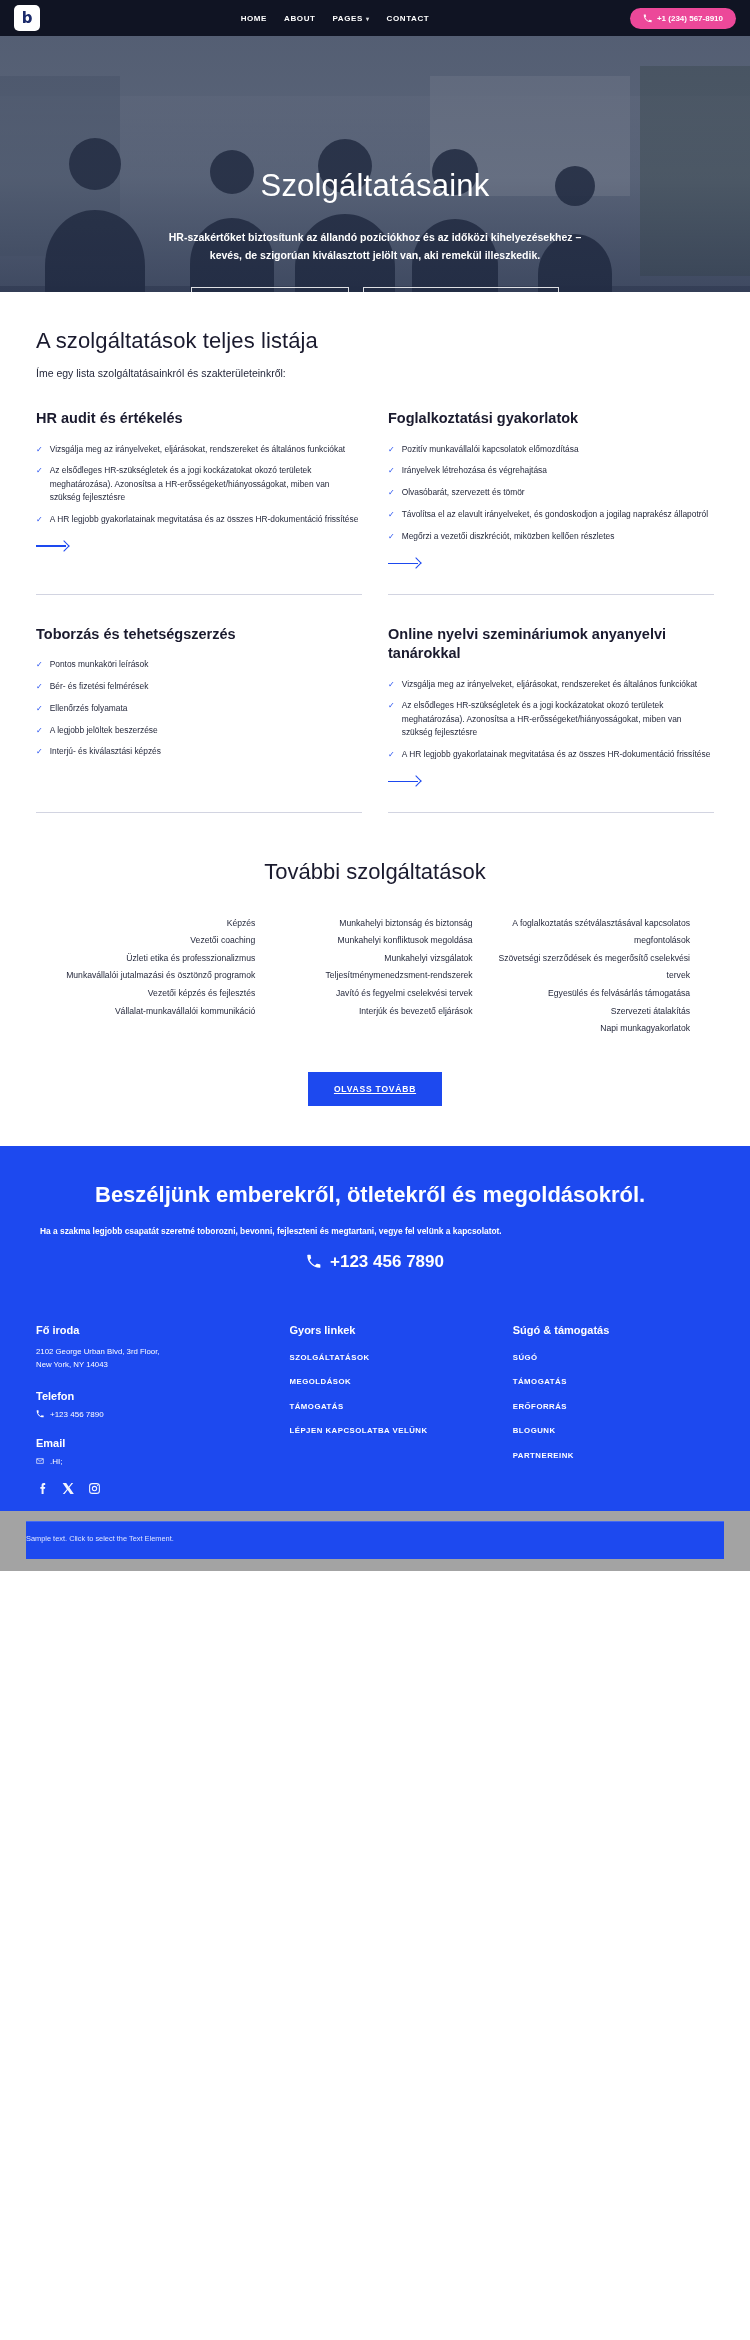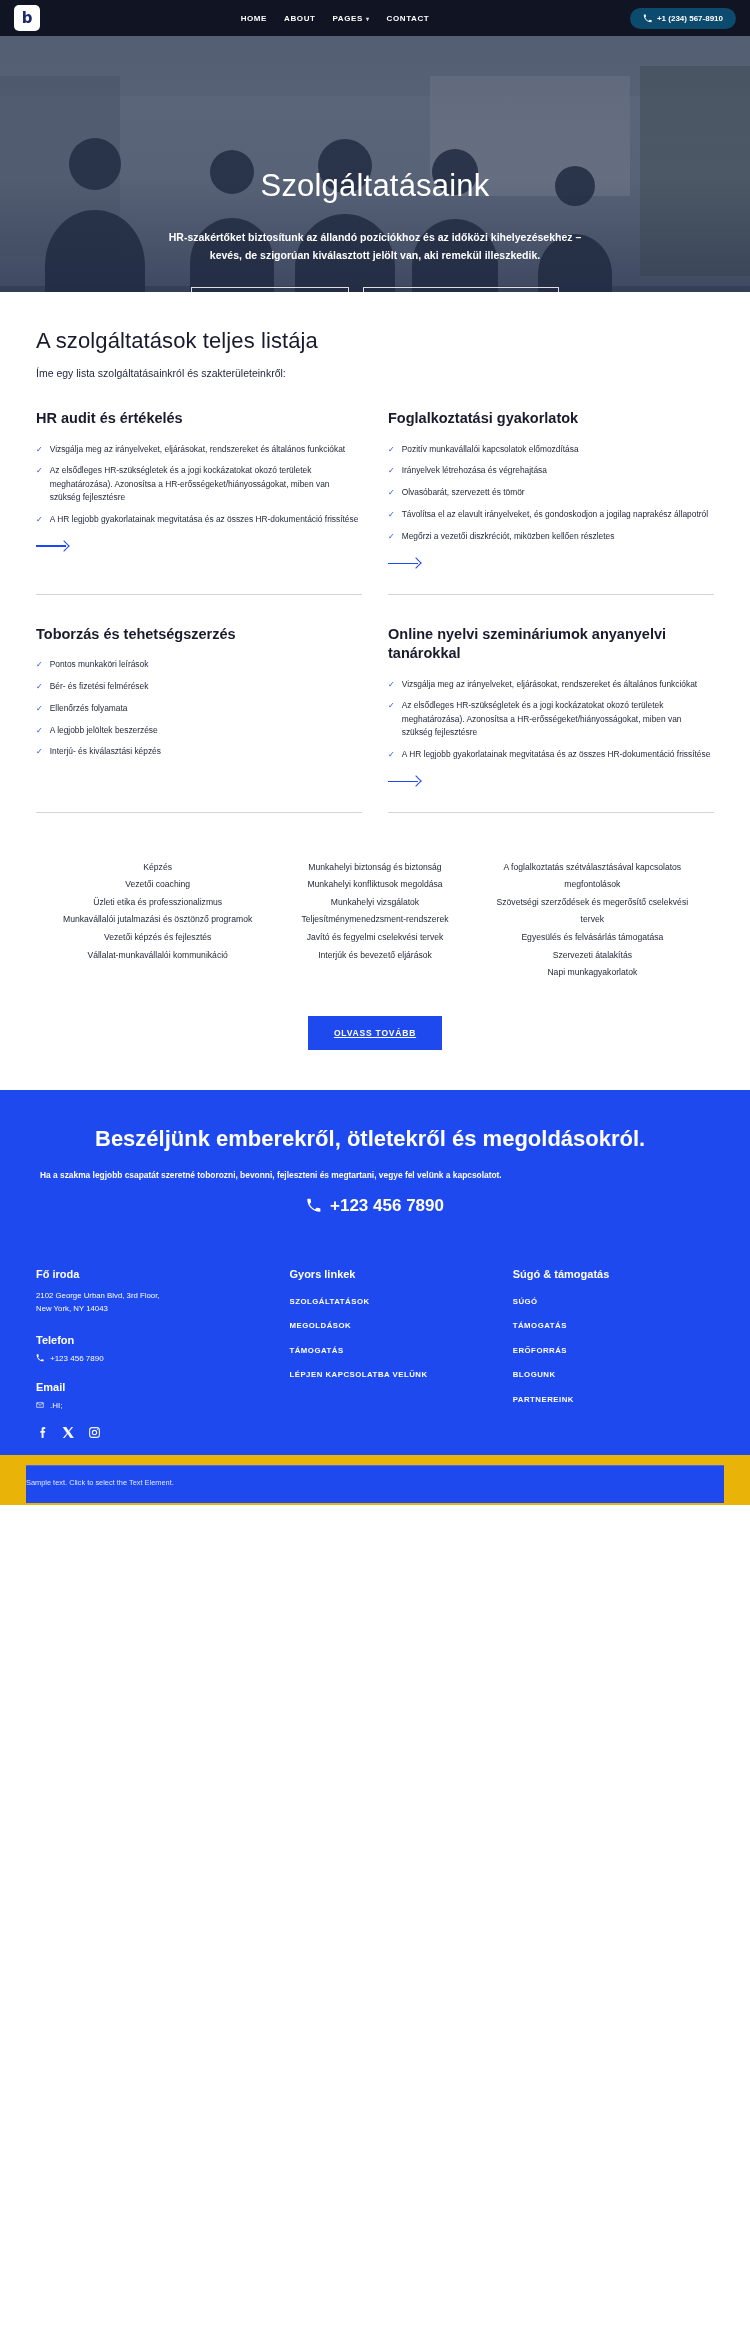--- a/index.html
+++ b/index.html
@@ -34,21 +34,21 @@
     display: flex; align-items: center; gap: 17px;
     margin: 0 auto;
   }
   .nav-link {
     color: #ffffff; font-size: 8px; font-weight: 700;
     letter-spacing: .6px; text-decoration: none;
     display: flex; align-items: center; gap: 3px;
   }
   .caret { font-size: 6px; opacity: .85; }
   .phone-btn {
-    background: #0c4a6e; color: #fff;
+    background: #ec4899; color: #fff;
     border-radius: 20px; padding: 6px 13px;
     font-size: 8px; font-weight: 700;
     display: flex; align-items: center; gap: 5px;
   }
 
   
   .hero {
     height: 256px;
     position: relative;
     overflow: hidden;
@@ -131,21 +131,21 @@
   .rule { height: 1px; background: #1f2a6b33; margin: 16px 0 0; }
   .row-sep {
     display: grid; grid-template-columns: 1fr 1fr; column-gap: 26px;
   }
 
   
   .further { margin-top: 46px; text-align: center; }
   .further h2 { font-size: 22px; font-weight: 400; }
   .cols3 {
     display: grid; grid-template-columns: 1fr 1fr 1fr;
-    column-gap: 22px; text-align: center;
+    column-gap: 22px; text-align: right;
     margin-top: 30px; padding: 0 24px;
   }
   .cols3 p {
     font-size: 8.6px; line-height: 2.05; color: #1f2337;
   }
   .cta-wrap { text-align: center; margin-top: 34px; padding-bottom: 40px; }
   .btn-solid {
     display: inline-block; background: #1d49ef; color: #fff;
     font-size: 8.5px; font-weight: 700; letter-spacing: .8px;
     padding: 12px 26px;
@@ -188,21 +188,21 @@
   .contact-line { display: flex; align-items: center; gap: 6px; font-size: 8px; }
   .socials { display: flex; gap: 13px; margin-top: 16px; }
   .soc { width: 13px; height: 13px; opacity: .95; }
   .footnote {
     background: #1d49ef; text-align: left;
     font-size: 7.4px; color: #dfe6ff;
     padding: 12px 0 16px;
     border-top: 1px solid rgba(255,255,255,.18);
     margin: 10px 26px 0;
   }
-  .footwrap { background:#eab308; padding-bottom: 2px; }
+  .footwrap { background:#a3a3a3; padding-bottom: 12px; }
 </style>
 </head>
 <body>
 
 <div class="page">
 
   <div class="nav">
     <div class="logo">b</div>
     <div class="nav-links">
       <a class="nav-link" href="#">
@@ -375,20 +375,21 @@
         <div class="arrow"></div>
       </div>
     </div>
 
     <div class="row-sep">
       <div class="rule"></div>
       <div class="rule"></div>
     </div>
 
     <div class="further">
+      <h2>További szolgáltatások</h2>
       <div class="cols3">
         <div>
           <p>Képzés</p>
           <p>Vezetői coaching</p>
           <p>Üzleti etika és professzionalizmus</p>
           <p>Munkavállalói jutalmazási és ösztönző programok</p>
           <p>Vezetői képzés és fejlesztés</p>
           <p>Vállalat-munkavállalói kommunikáció</p>
         </div>
         <div>

